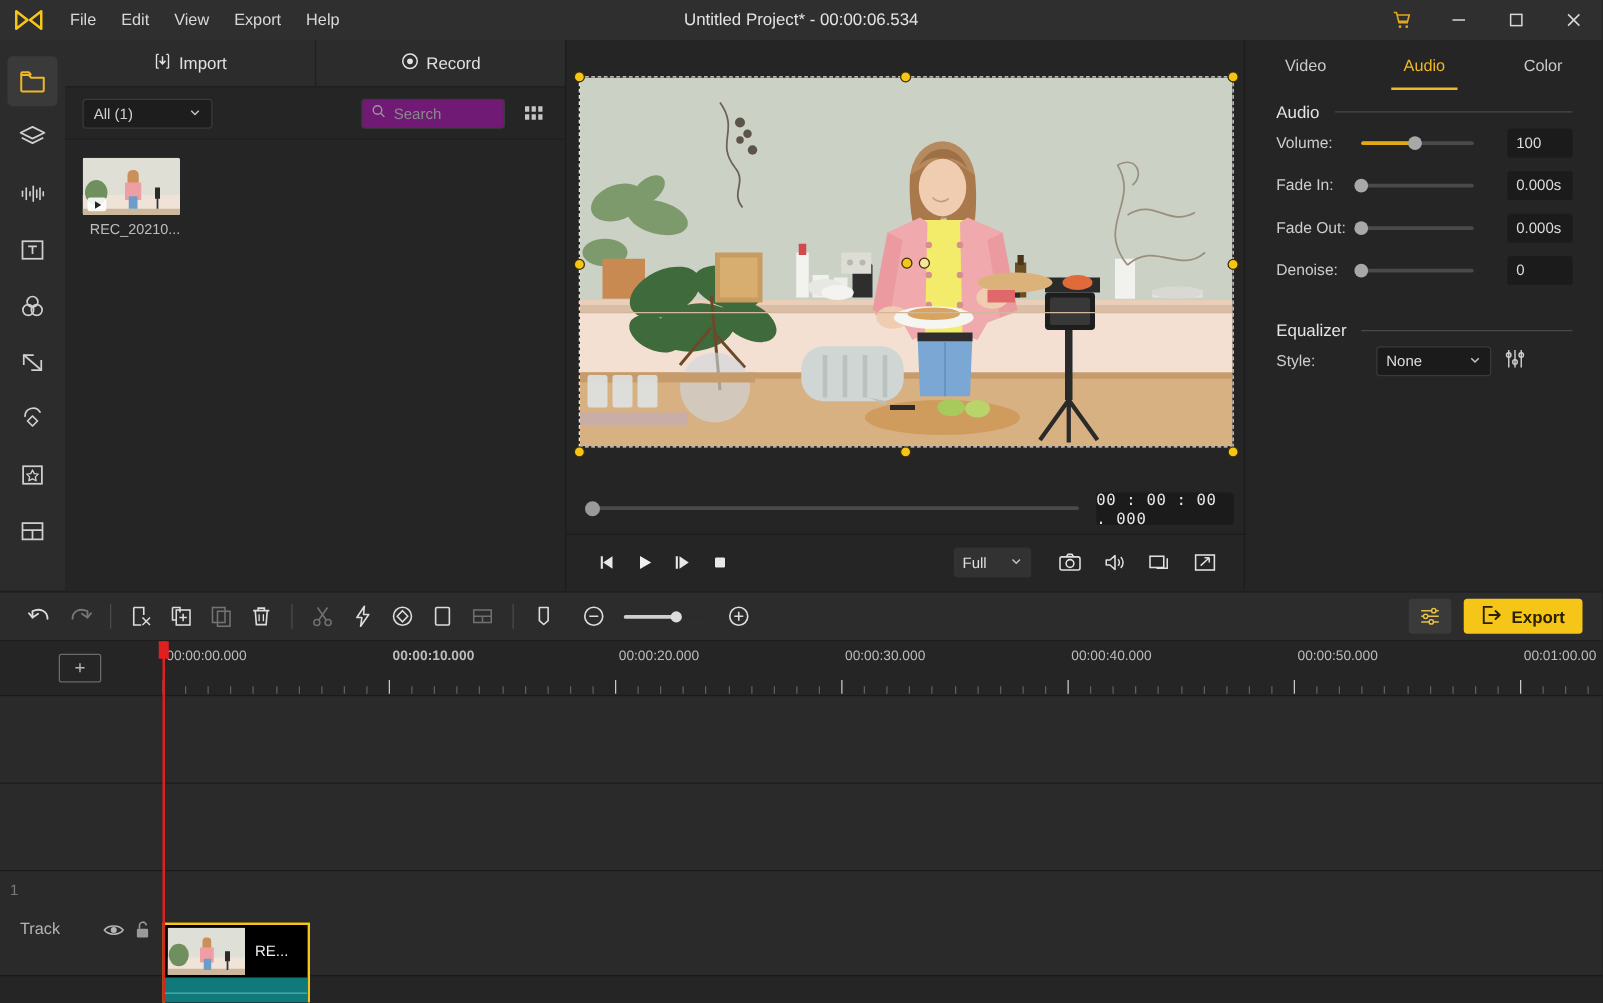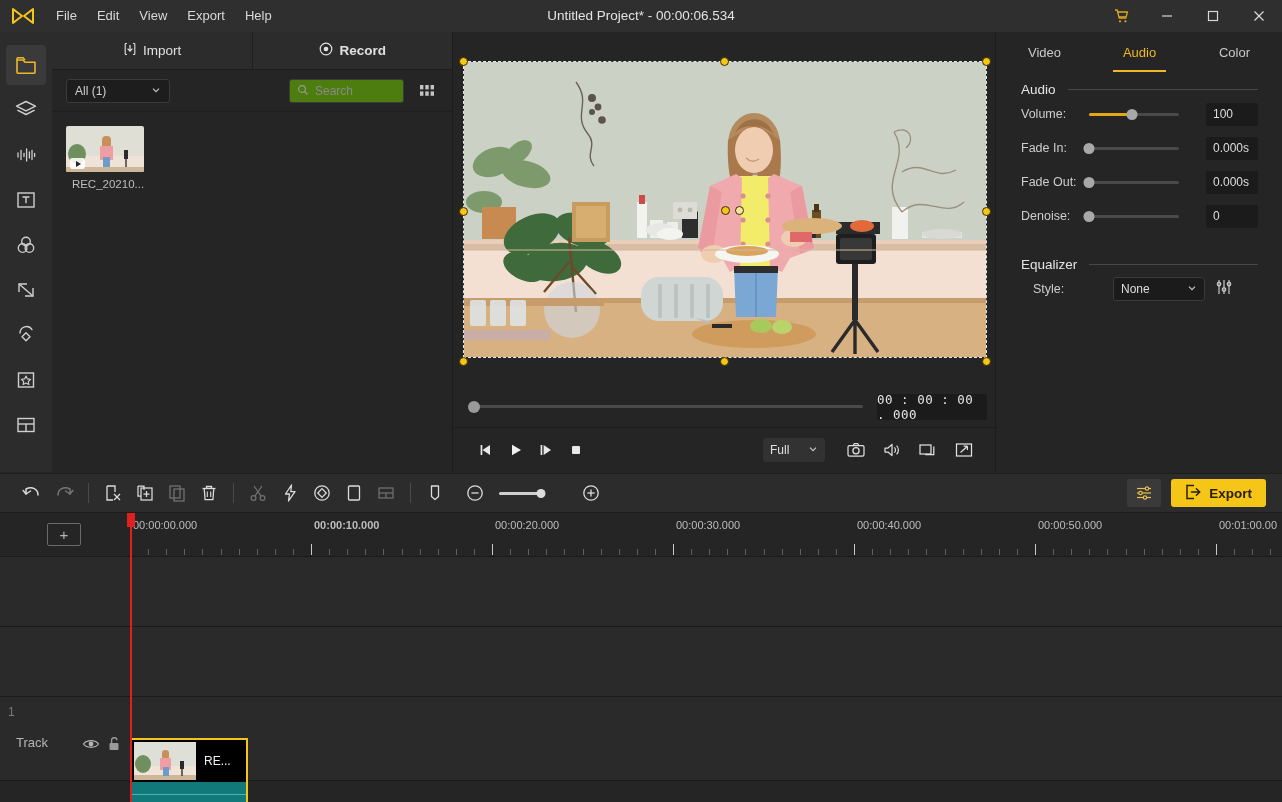--- a/index.html
+++ b/index.html
@@ -45,32 +45,32 @@
   
   #media {
     position: absolute; left: 52px; top: 32px; width: 400px; height: 440px;
     background: #252525;
   }
   #media-tabs { display: flex; height: 38px; background: #2c2c2c; }
   .media-tab {
     flex: 1; display: flex; align-items: center; justify-content: center; gap: 5px;
     font-size: 13.5px; color: #e0e0e0; border-bottom: 1px solid #1c1c1c;
   }
-  .media-tab + .media-tab { border-left: 1px solid #1f1f1f; font-weight: bold; }
+  .media-tab + .media-tab { border-left: 1px solid #1f1f1f; }
   #media-subbar {
     height: 42px; display: flex; align-items: center; padding: 0 14px;
     border-bottom: 1px solid #1f1f1f; background: #252525;
   }
   #filter-select {
     width: 104px; height: 24px; background: #1d1d1d; border: 1px solid #3a3a3a;
     border-radius: 3px; display: flex; align-items: center; padding: 0 8px;
     font-size: 12px; color: #cfcfcf; justify-content: space-between;
   }
   #search-box {
-    margin-left: auto; width: 115px; height: 24px; background: #4d7c0f;
+    margin-left: auto; width: 115px; height: 24px; background: #701a75;
     border: 1px solid #3a3a3a; border-radius: 3px; display: flex; align-items: center;
     gap: 6px; padding: 0 7px;
   }
   #search-input {
     background: transparent; border: none; outline: none; color: #cfcfcf;
     font-size: 12px; font-family: inherit; width: 100%;
   }
   #search-input::placeholder { color: #8a8a8a; }
   #view-toggle { margin-left: 14px; width: 20px; height: 20px; display: flex; align-items: center; justify-content: center;}
   #media-grid { padding: 14px; display: flex; flex-wrap: wrap; gap: 14px; }
@@ -697,21 +697,21 @@
       </div>
       <div class="prop-value">0</div>
     </div>
 
     <div class="section-head" style="margin-top:24px;">
       <div class="title">Equalizer</div>
       <div class="rule"></div>
     </div>
 
     <div class="prop-row" style="padding:0;">
-      <div class="prop-label" style="margin-left:36px;width:80px;">Style:</div>
+      <div class="prop-label" style="margin-left:24px;width:80px;">Style:</div>
       <div id="style-select" style="margin-left:0;">
         <span>None</span>
         <span>
           <svg width="10" height="10" viewBox="0 0 10 10">
               <path d="M2 3.6 L5 6.6 L8 3.6" fill="none" stroke="#c5c5c5" stroke-width="1.2"></path>
             </svg>
         </span>
       </div>
       <div style="margin-left:10px;">
         <svg width="18" height="18" viewBox="0 0 18 18">

